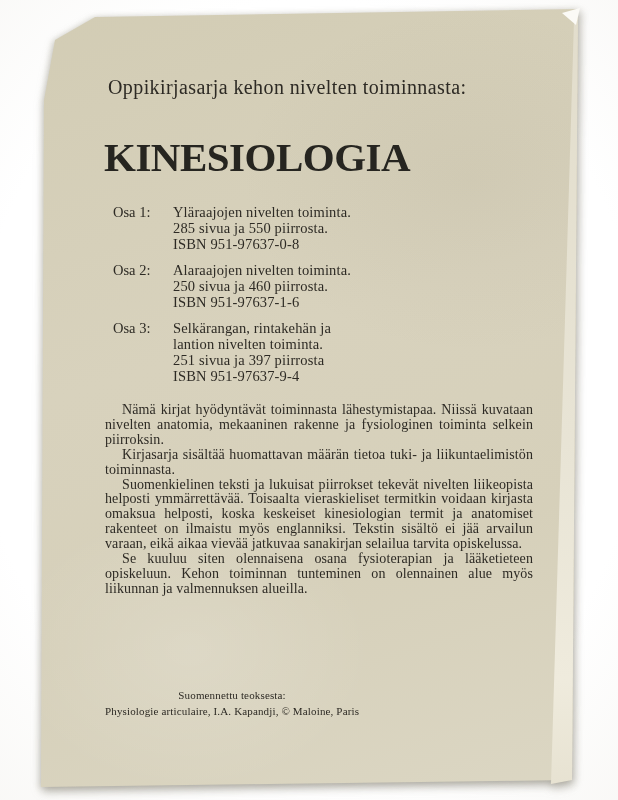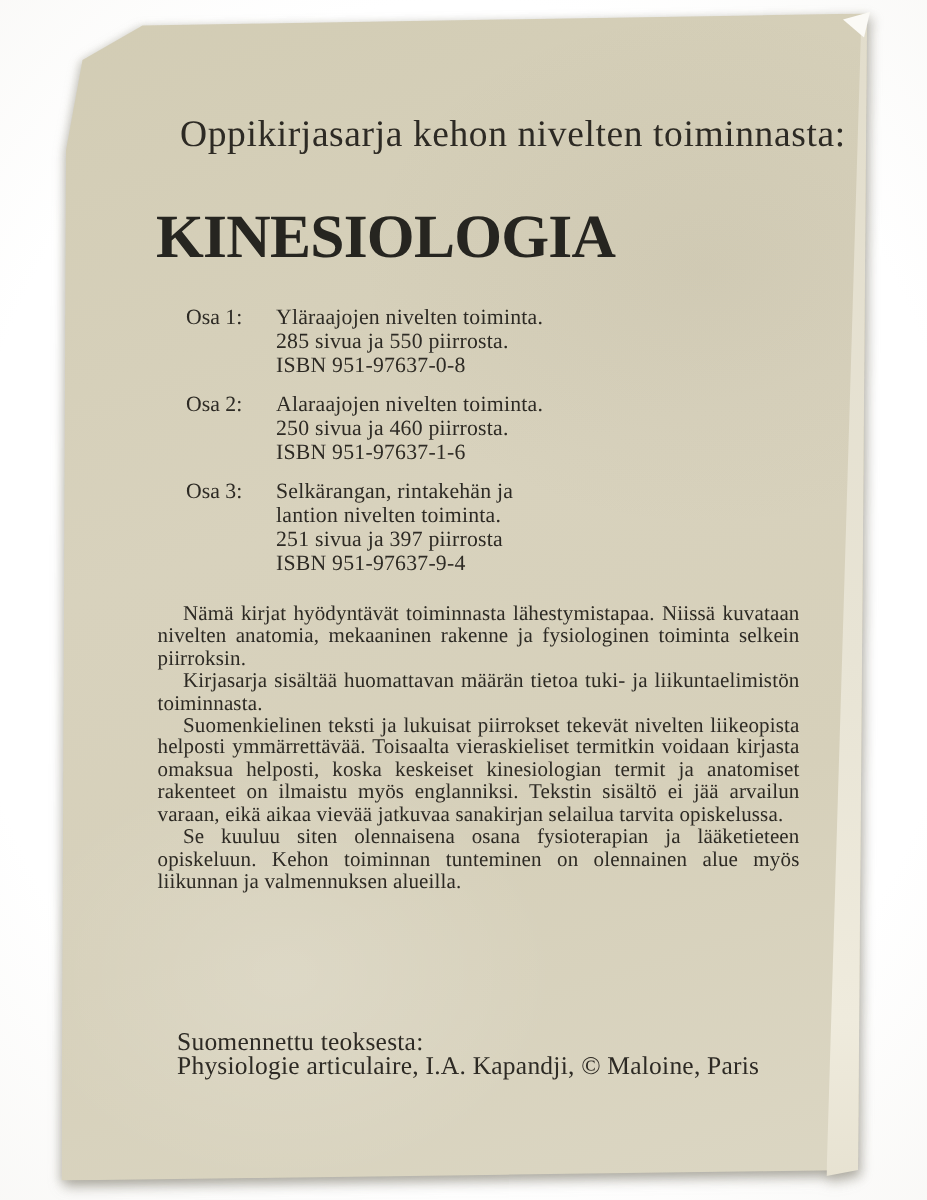--- a/index.html
+++ b/index.html
@@ -46,56 +46,56 @@
     inset: 0;
     clip-path: polygon(562px 13px, 580px 8px, 576px 25px);
     background: #fbfaf6;
   }
 
   .content { position: absolute; inset: 0; color: #2d2a24; }
 
   .series {
     position: absolute;
     left: 108px; top: 76px;
-    font-size: 25px;
+    font-size: 20px;
     letter-spacing: 0.4px;
-    margin-left: 12px;
   }
 
   .title {
     position: absolute;
     left: 104px; top: 133px;
     font-size: 41px;
     font-weight: bold;
     letter-spacing: -0.5px;
     color: #262520;
   }
 
-  .volumes { position: absolute; left: 124px; top: 204px; }
+  .volumes { position: absolute; left: 113px; top: 204px; }
   .volume { display: flex; margin-bottom: 10px; font-size: 14.5px; line-height: 16px; }
   .vol-label { width: 60px; flex: 0 0 60px; }
   .vol-lines div { letter-spacing: 0.15px; }
 
   .paragraphs {
     position: absolute;
     left: 105px; top: 403px;
     width: 428px;
     font-size: 14px;
     line-height: 14.9px;
     text-align: justify;
     letter-spacing: 0.1px;
   }
   .paragraphs p { text-indent: 17px; }
 
   .footer {
     position: absolute;
-    left: 118px; top: 687px;
-    font-size: 17px;
+    left: 105px; top: 687px;
+    font-size: 11px;
     line-height: 16px;
     letter-spacing: 0.15px;
+    text-align: center;
   }
 </style>
 </head>
 <body>
 
 <div class="photo">
   <div class="book">
     <div class="cover-face"></div>
     <div class="page-edge"></div>
     <div class="corner-notch"></div>

